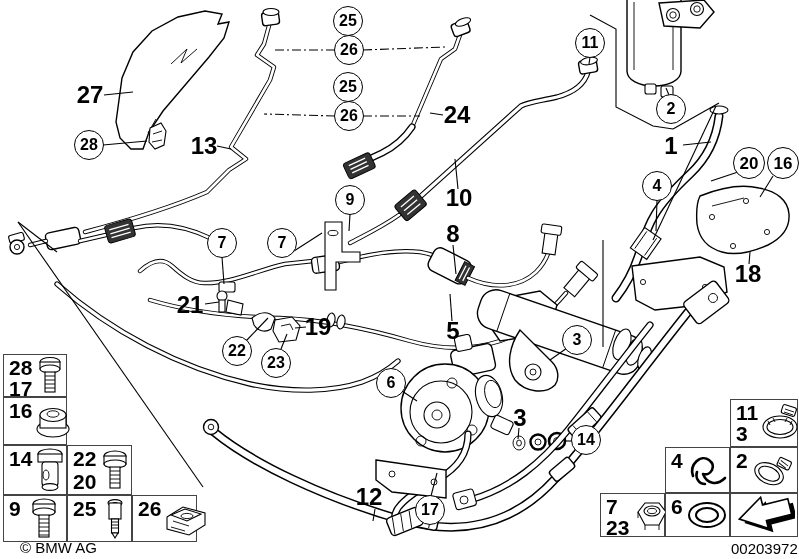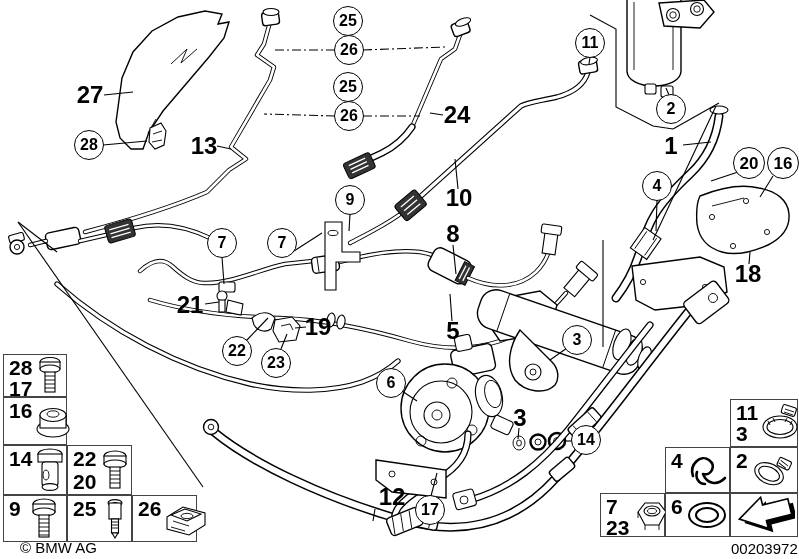--- a/index.html
+++ b/index.html
@@ -350,21 +350,21 @@
 <div class="plabel" style="left:204px;top:146px">13</div>
 <div class="plabel" style="left:457px;top:115px">24</div>
 <div class="plabel" style="left:459px;top:198px">10</div>
 <div class="plabel" style="left:453px;top:234px">8</div>
 <div class="plabel" style="left:671px;top:146px">1</div>
 <div class="plabel" style="left:748px;top:274px">18</div>
 <div class="plabel" style="left:190px;top:305px">21</div>
 <div class="plabel" style="left:318px;top:327px">19</div>
 <div class="plabel" style="left:453px;top:331px">5</div>
 <div class="plabel" style="left:520px;top:418px">3</div>
-<div class="plabel" style="left:392px;top:497px">12</div>
+<div class="plabel" style="left:369px;top:497px">12</div>
 
 <div class="cell" style="left:3px;top:354px;width:64px;height:43px">
   <div class="nums">
         <span>28</span>
         <span>17</span>
       </div>
   <div class="cicon">
     <svg width="26" height="40" viewBox="0 0 26 40">
           <ellipse cx="13" cy="6" rx="10" ry="4.5" class="sh2"></ellipse>
           <rect x="3" y="6" width="20" height="7" class="sh2"></rect>

